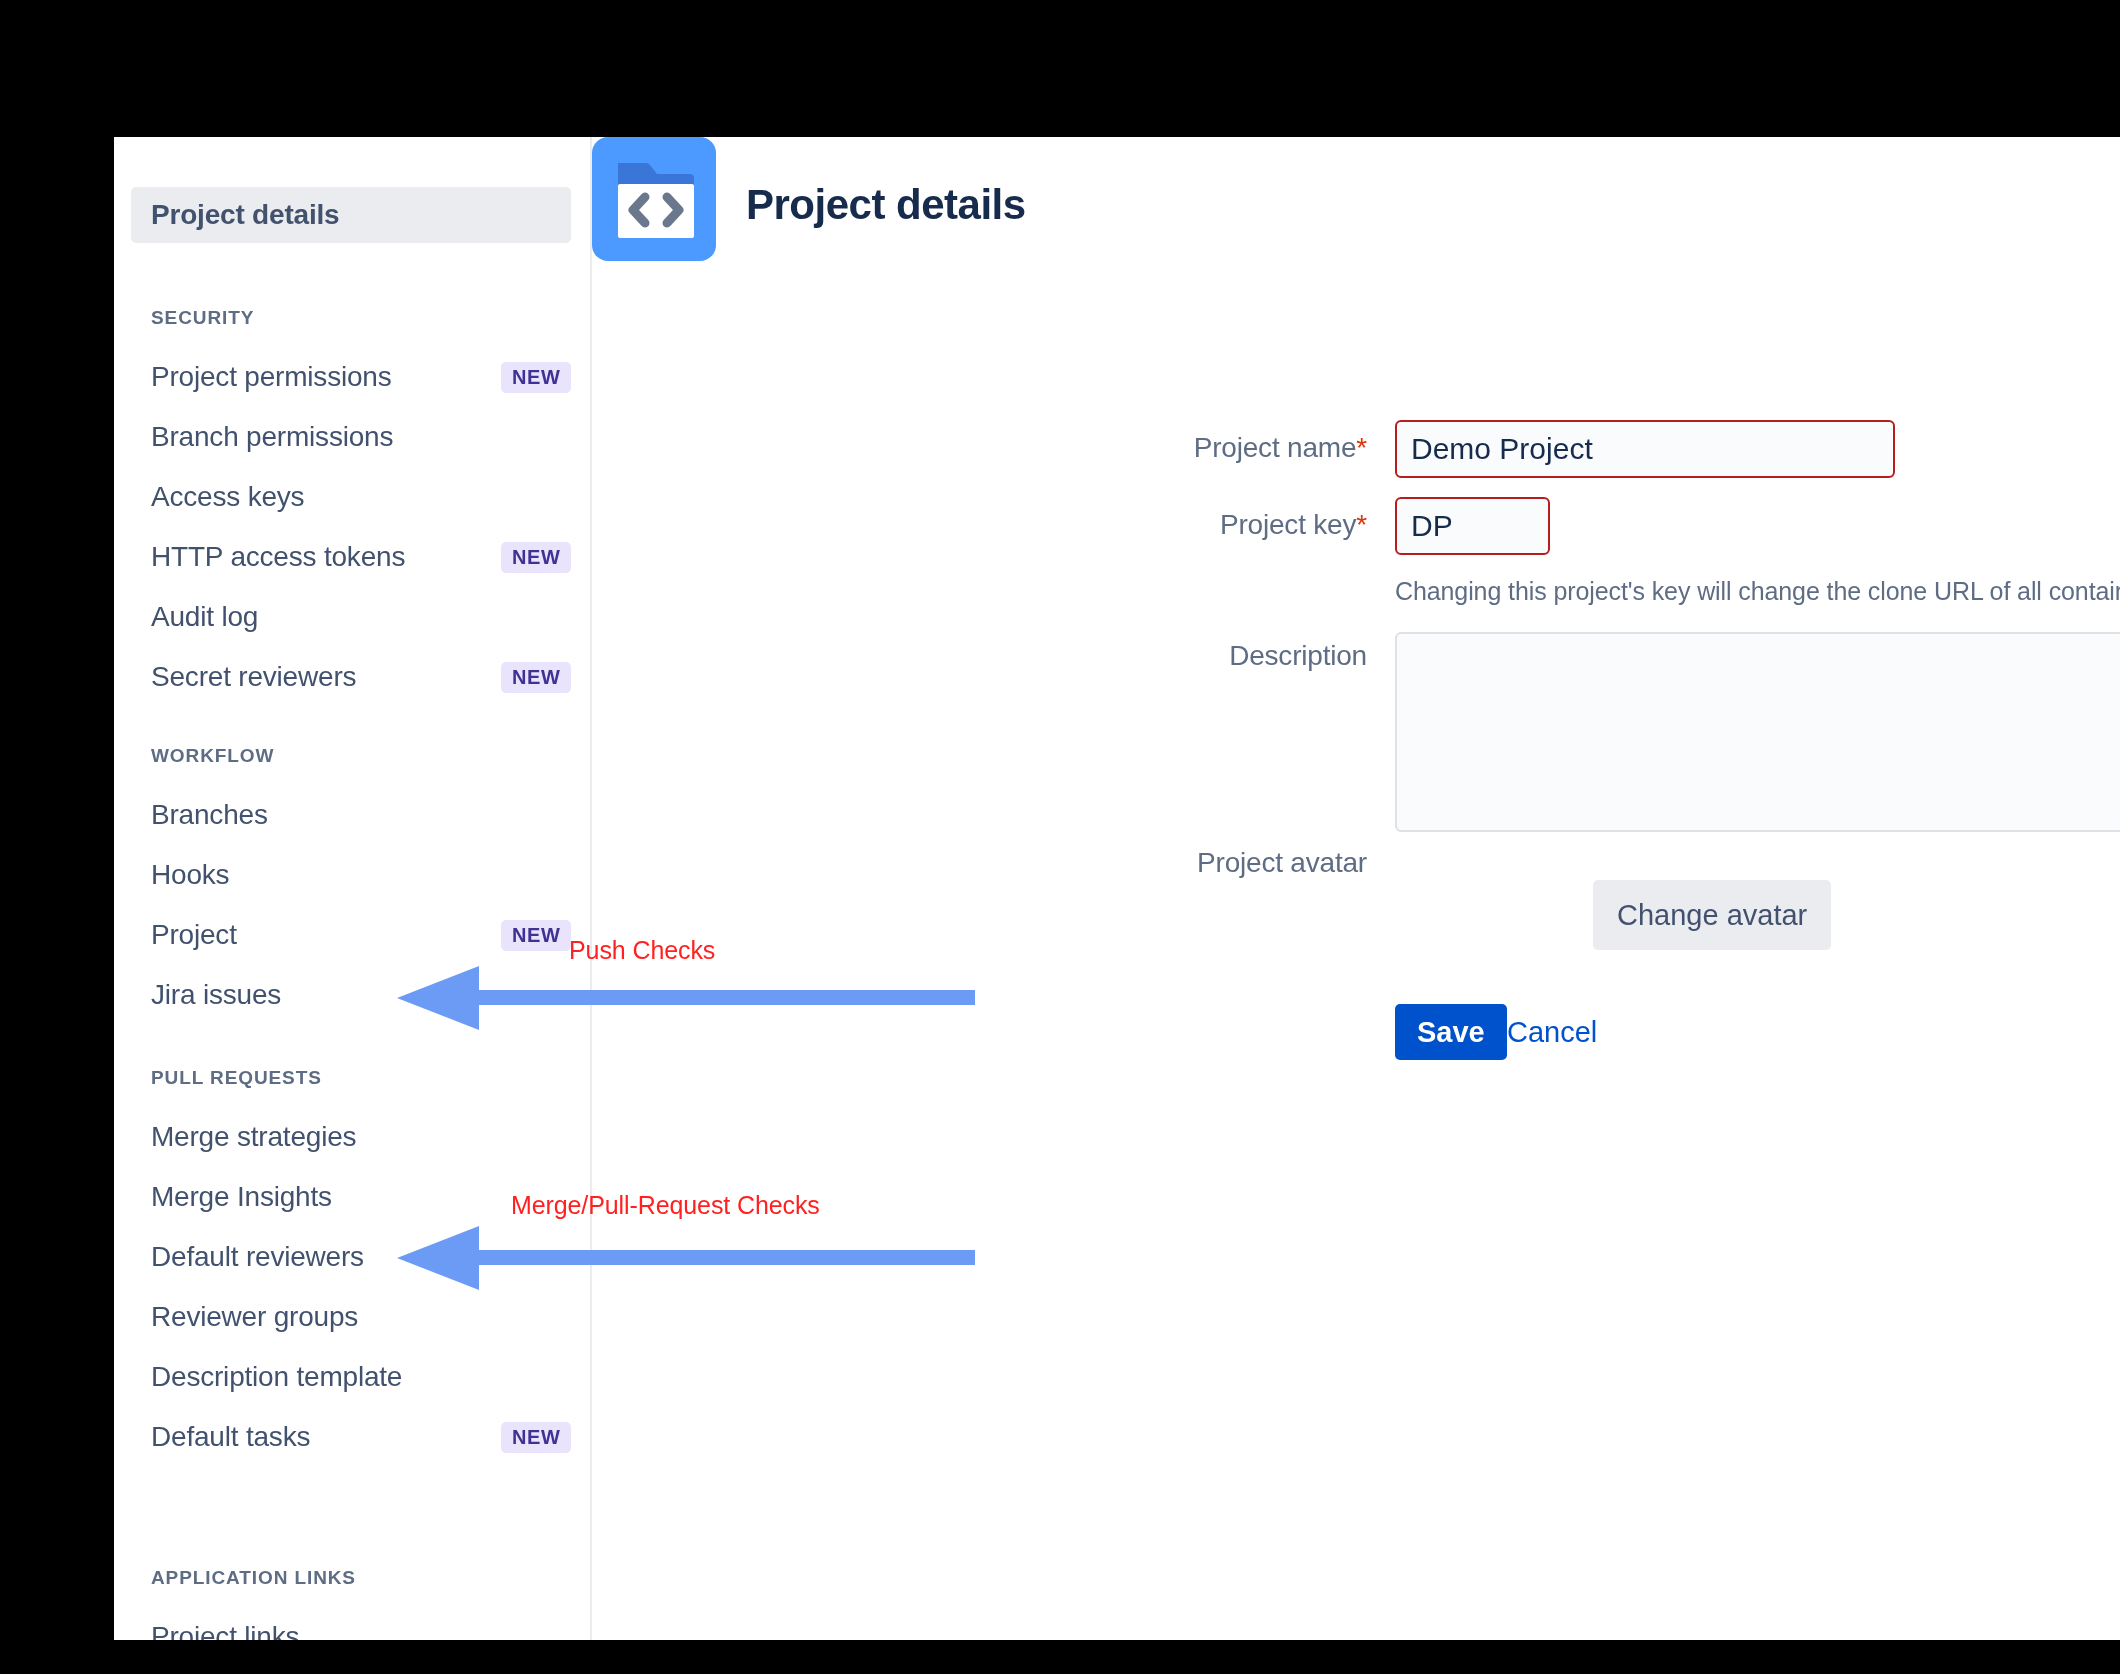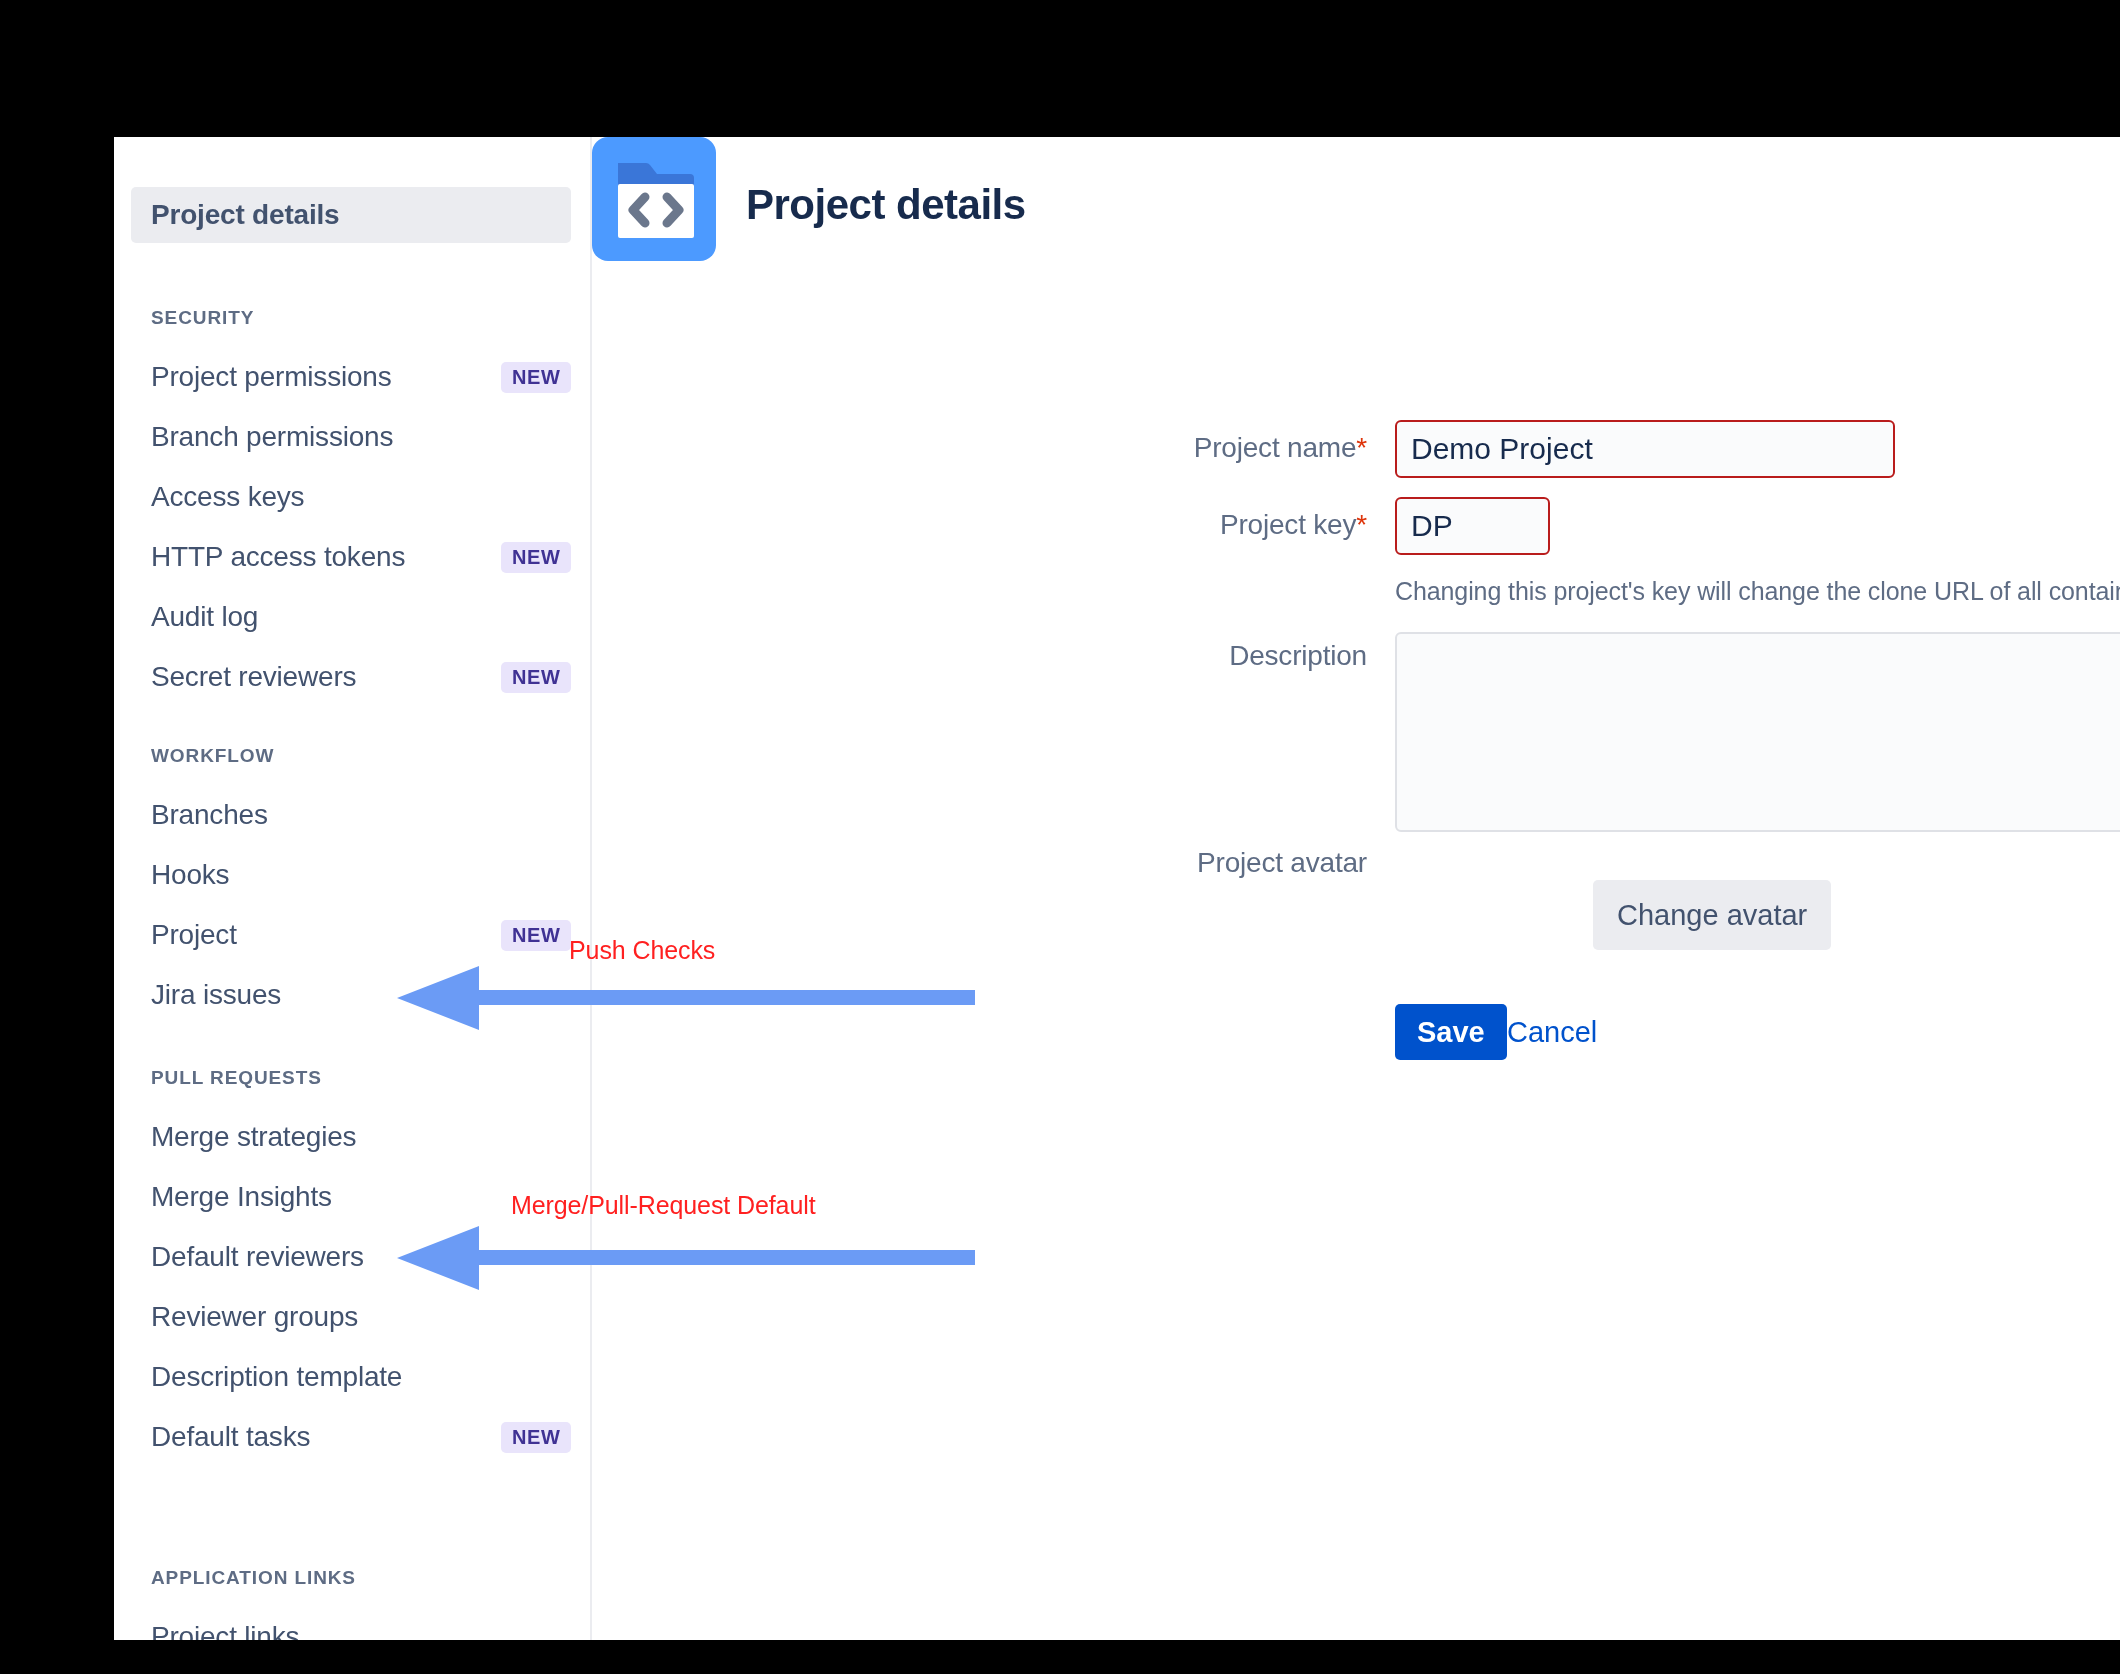--- a/index.html
+++ b/index.html
@@ -317,21 +317,21 @@
       <a class="link-cancel" href="#" style="left:915px; top:879px;">Cancel</a>
     </section>
 
     <div class="anno-label" style="left:455px; top:799px;">Push Checks</div>
 
     <svg class="anno-arrow" style="left:283px; top:825px;" width="580" height="72">
       <polygon points="0,36 82,4 82,68" fill="#6b9bf5"></polygon>
       <rect x="78" y="28" width="500" height="15" fill="#6b9bf5"></rect>
     </svg>
 
-    <div class="anno-label" style="left:397px; top:1054px;">Merge/Pull-Request Default</div>
+    <div class="anno-label" style="left:397px; top:1054px;">Merge/Pull-Request Checks</div>
 
     <svg class="anno-arrow" style="left:283px; top:1085px;" width="580" height="72">
       <polygon points="0,36 82,4 82,68" fill="#6b9bf5"></polygon>
       <rect x="78" y="28" width="500" height="15" fill="#6b9bf5"></rect>
     </svg>
 
   </div>
 </div>
 
 </body></html>

